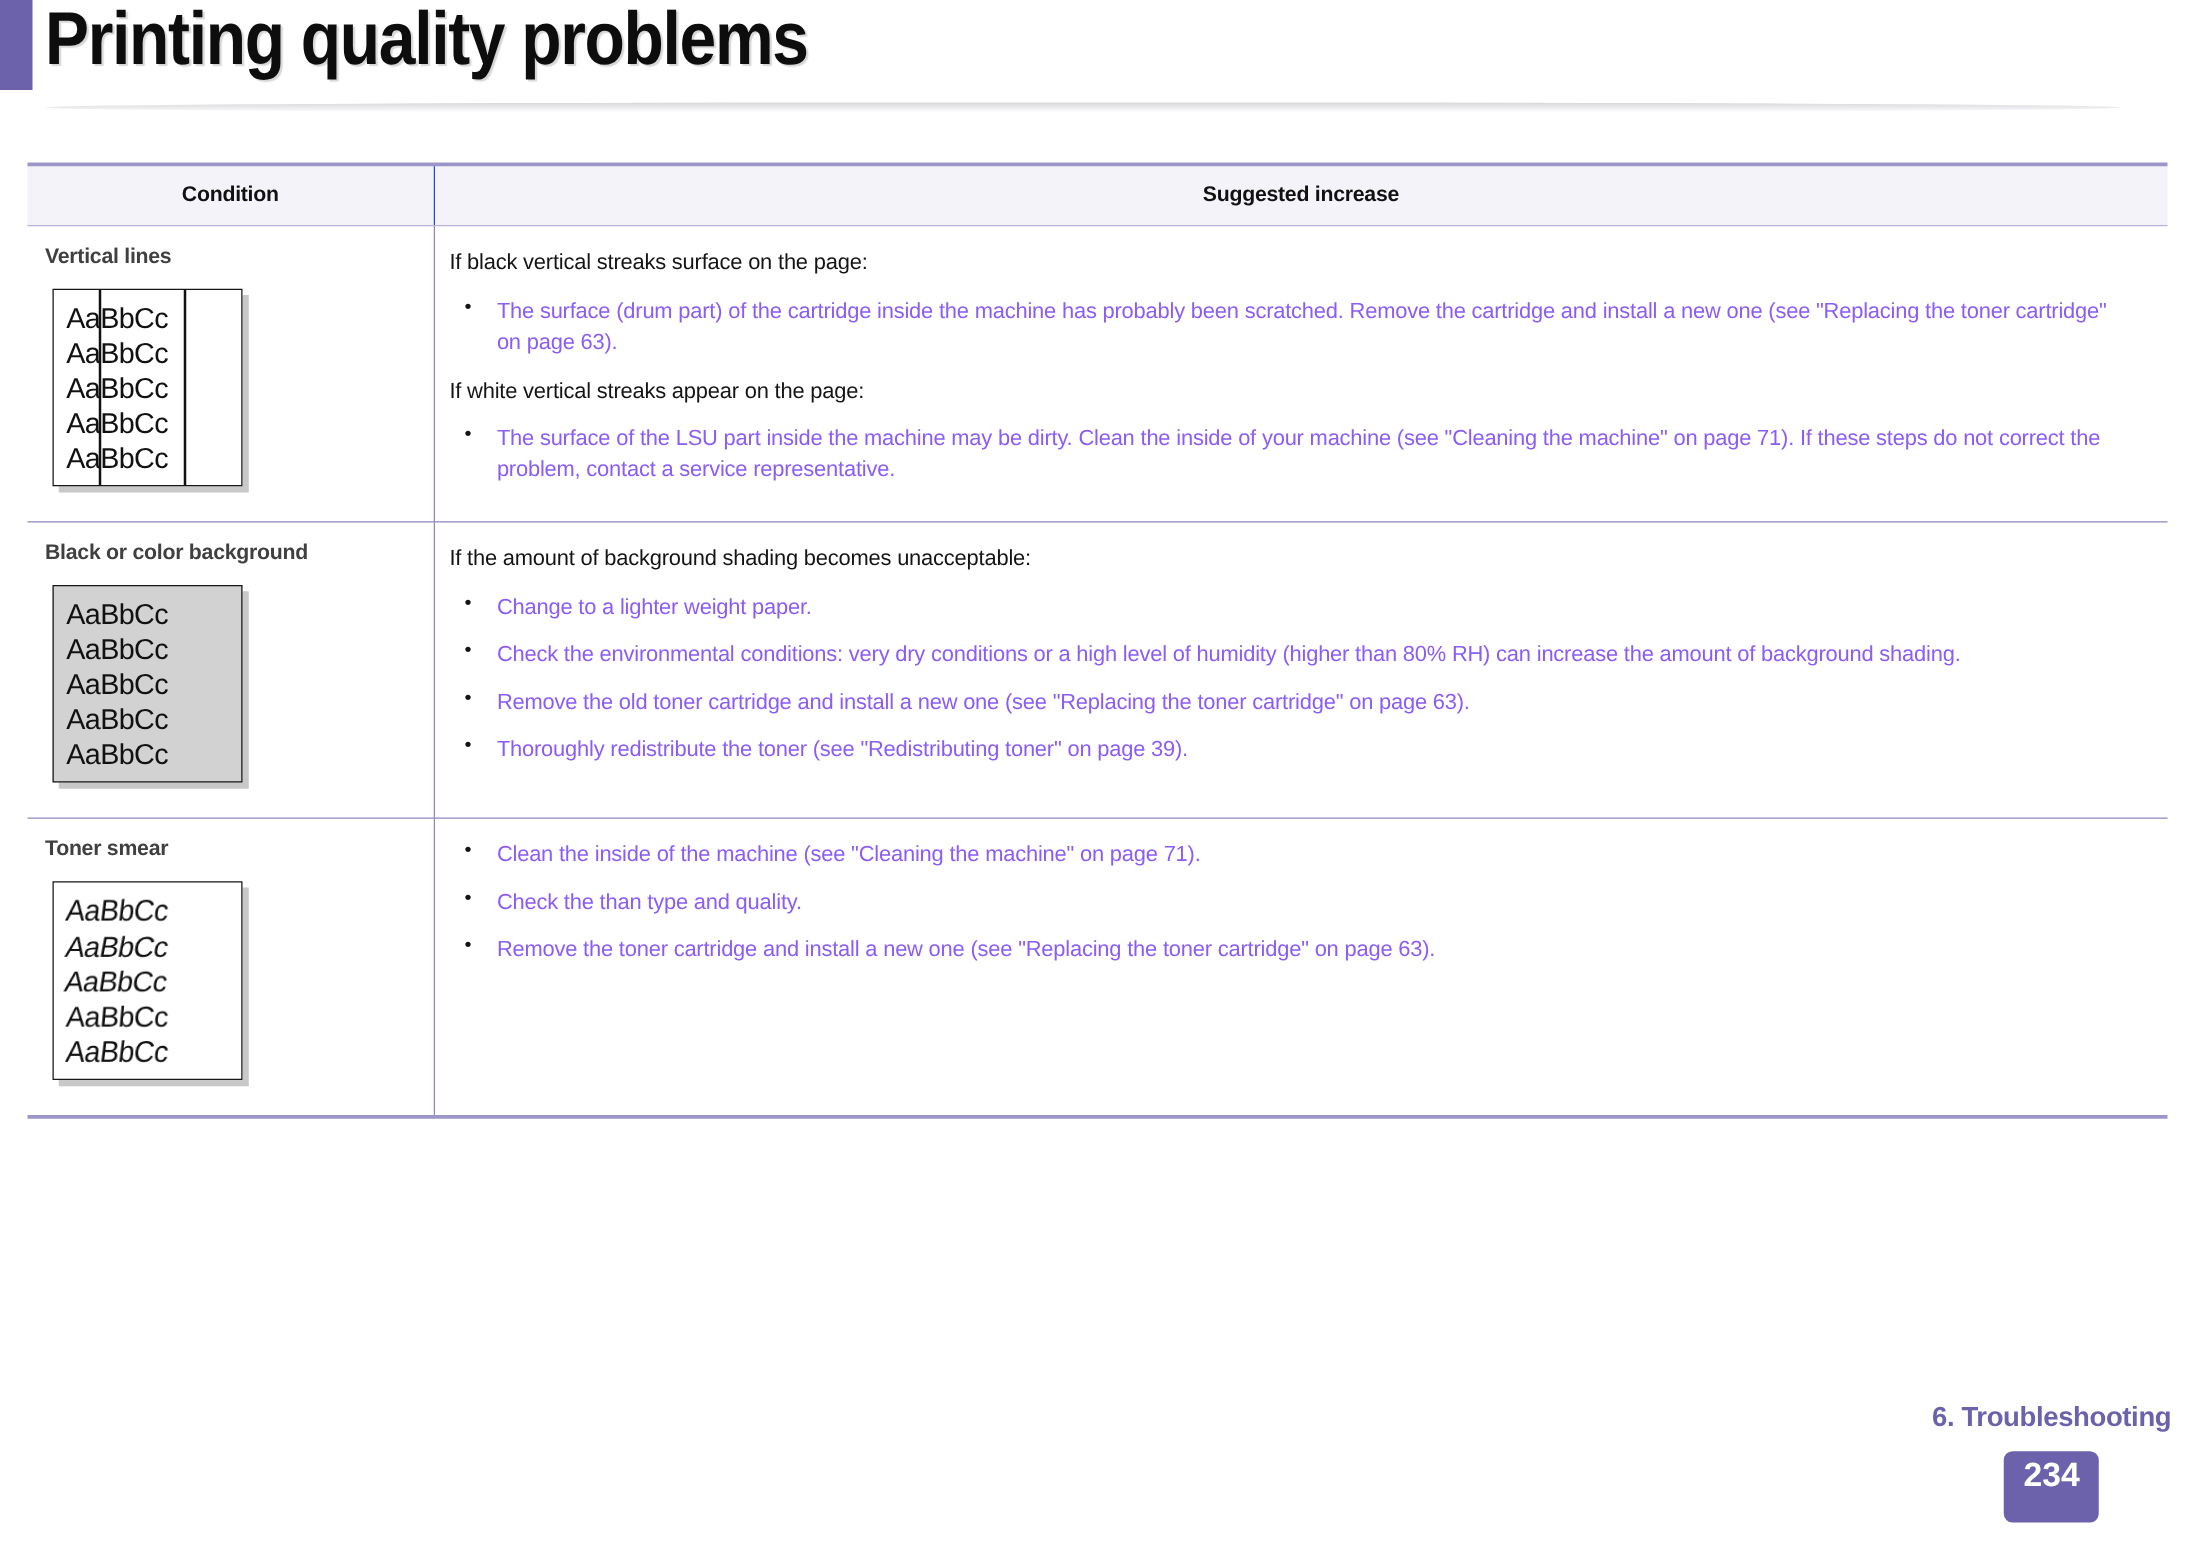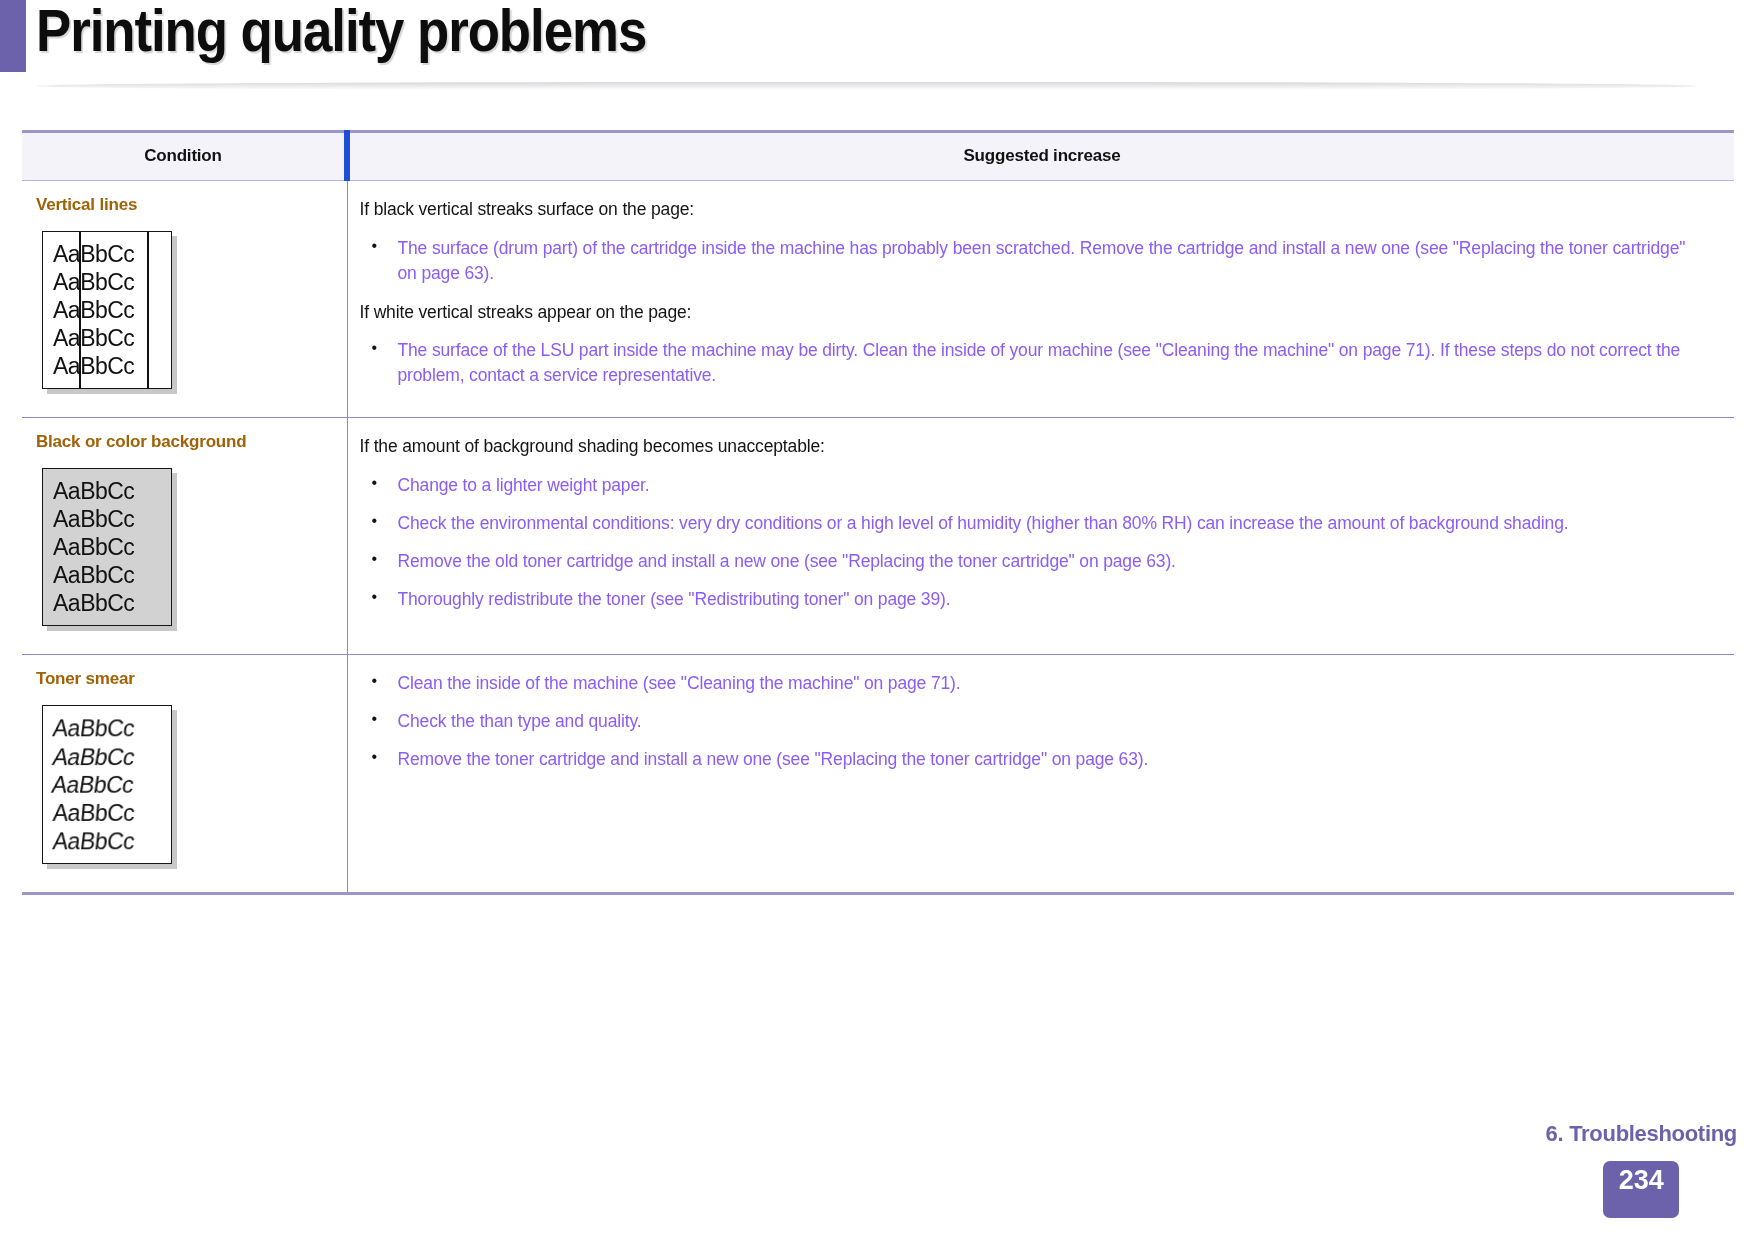--- a/index.html
+++ b/index.html
@@ -61,21 +61,21 @@
     width: 100%;
     table-layout: fixed;
   }
   table.qtable col.c-cond { width: 325px; }
   table.qtable col.c-sol  { width: auto; }
 
   .qtable thead th {
     background: #f4f3f9;
     border-top: 3px solid #9b95c9;
     border-bottom: 1px solid #b9b3dd;
-    border-right: 6px solid #1d4ed8;
+    border-right: 1px solid #1d4ed8;
     font-size: 17px;
     font-weight: bold;
     color: #111;
     padding: 13px 0 14px 0;
     text-align: center;
     letter-spacing: -0.2px;
   }
   .qtable thead th:last-child { border-right: none; }
 
   .qtable tbody td {
@@ -84,21 +84,21 @@
     vertical-align: top;
     padding: 0;
   }
   .qtable tbody td:last-child { border-right: none; }
   .qtable tbody tr:last-child td { border-bottom: 3px solid #9b95c9; }
 
   .cond-cell { padding: 14px 10px 28px 14px; }
   .cond-label {
     font-size: 17px;
     font-weight: bold;
-    color: #a16207;
+    color: #404040;
     letter-spacing: -0.2px;
     margin-bottom: 16px;
   }
   .sol-cell { padding: 16px 26px 26px 12px; }
 
   .sol-para {
     font-size: 17.5px;
     line-height: 1.42;
     color: #141414;
     margin: 0 0 14px 0;
@@ -125,21 +125,21 @@
     left: 12px;
     top: -1px;
     font-size: 16px;
     color: #141414;
   }
   .sol-gap { height: 14px; }
 
   
   .swatch {
     position: relative;
-    width: 130px;
+    width: 152px;
     box-sizing: border-box;
     border: 1.5px solid #161616;
     padding: 8px 4px 8px 10px;
     margin-left: 6px;
     box-shadow: 5px 5px 0 0 #c8c8c8;
     background: #ffffff;
     overflow: hidden;
   }
   .swatch.shaded { background: #d2d2d2; }
   .swatch .line {

